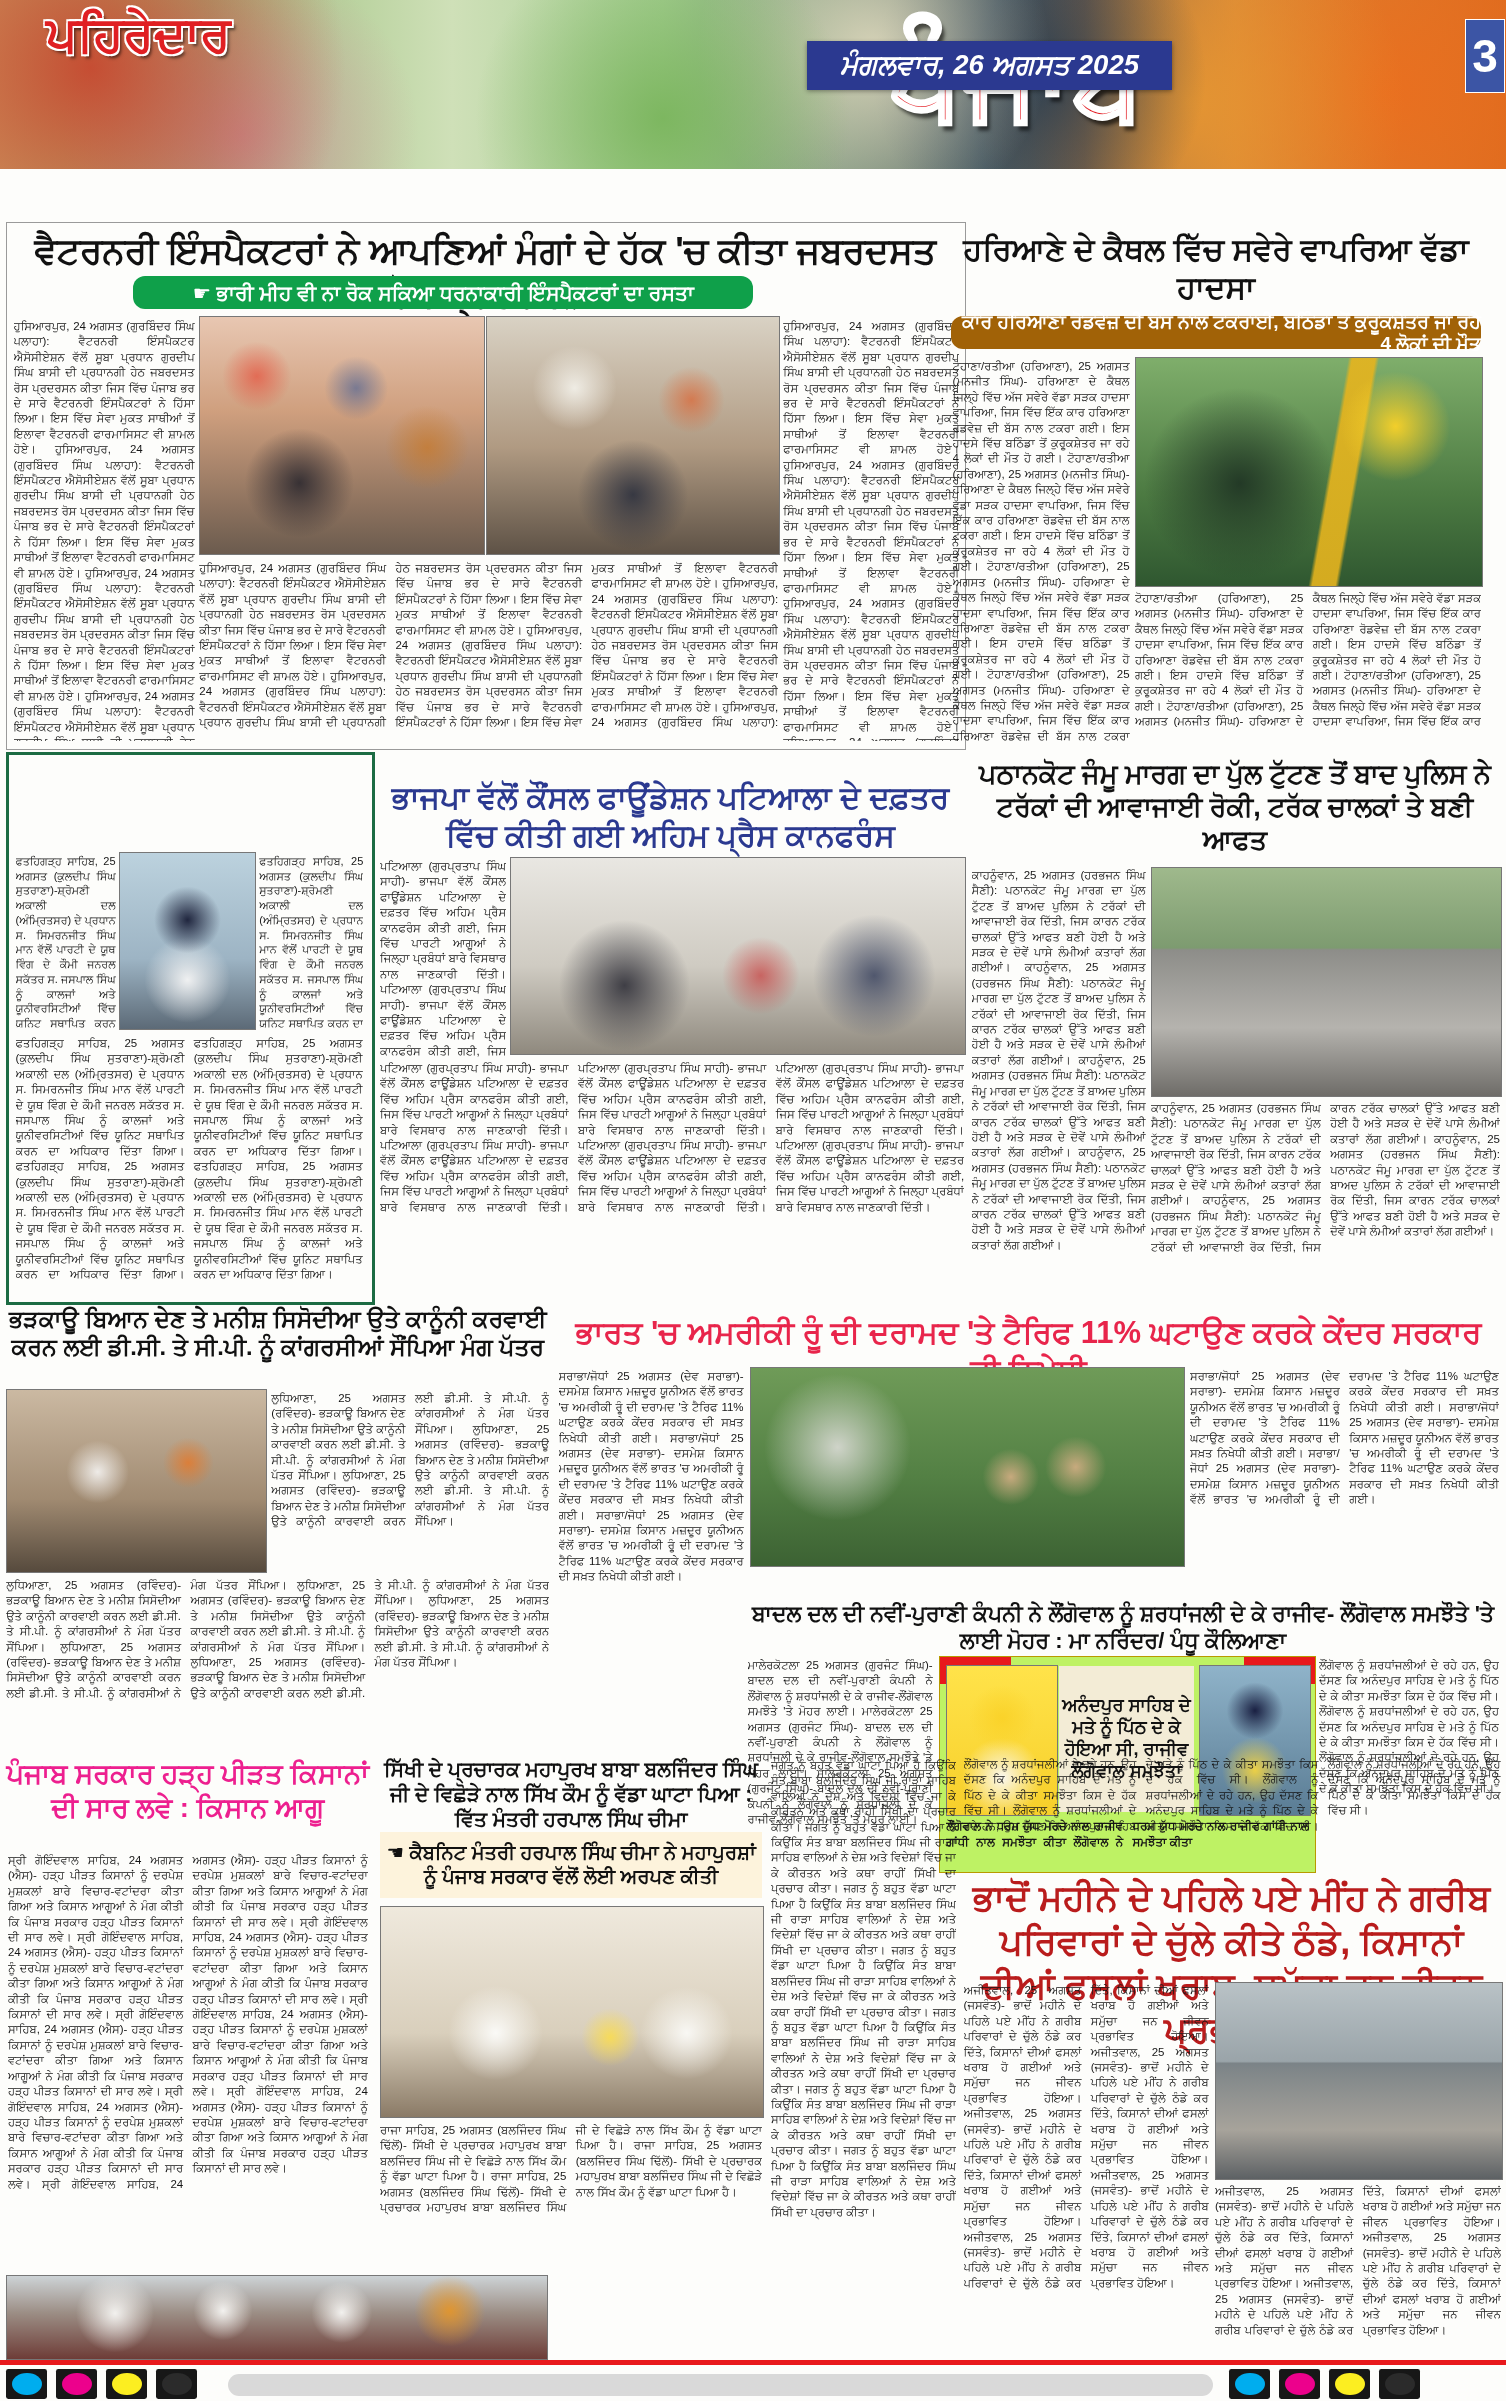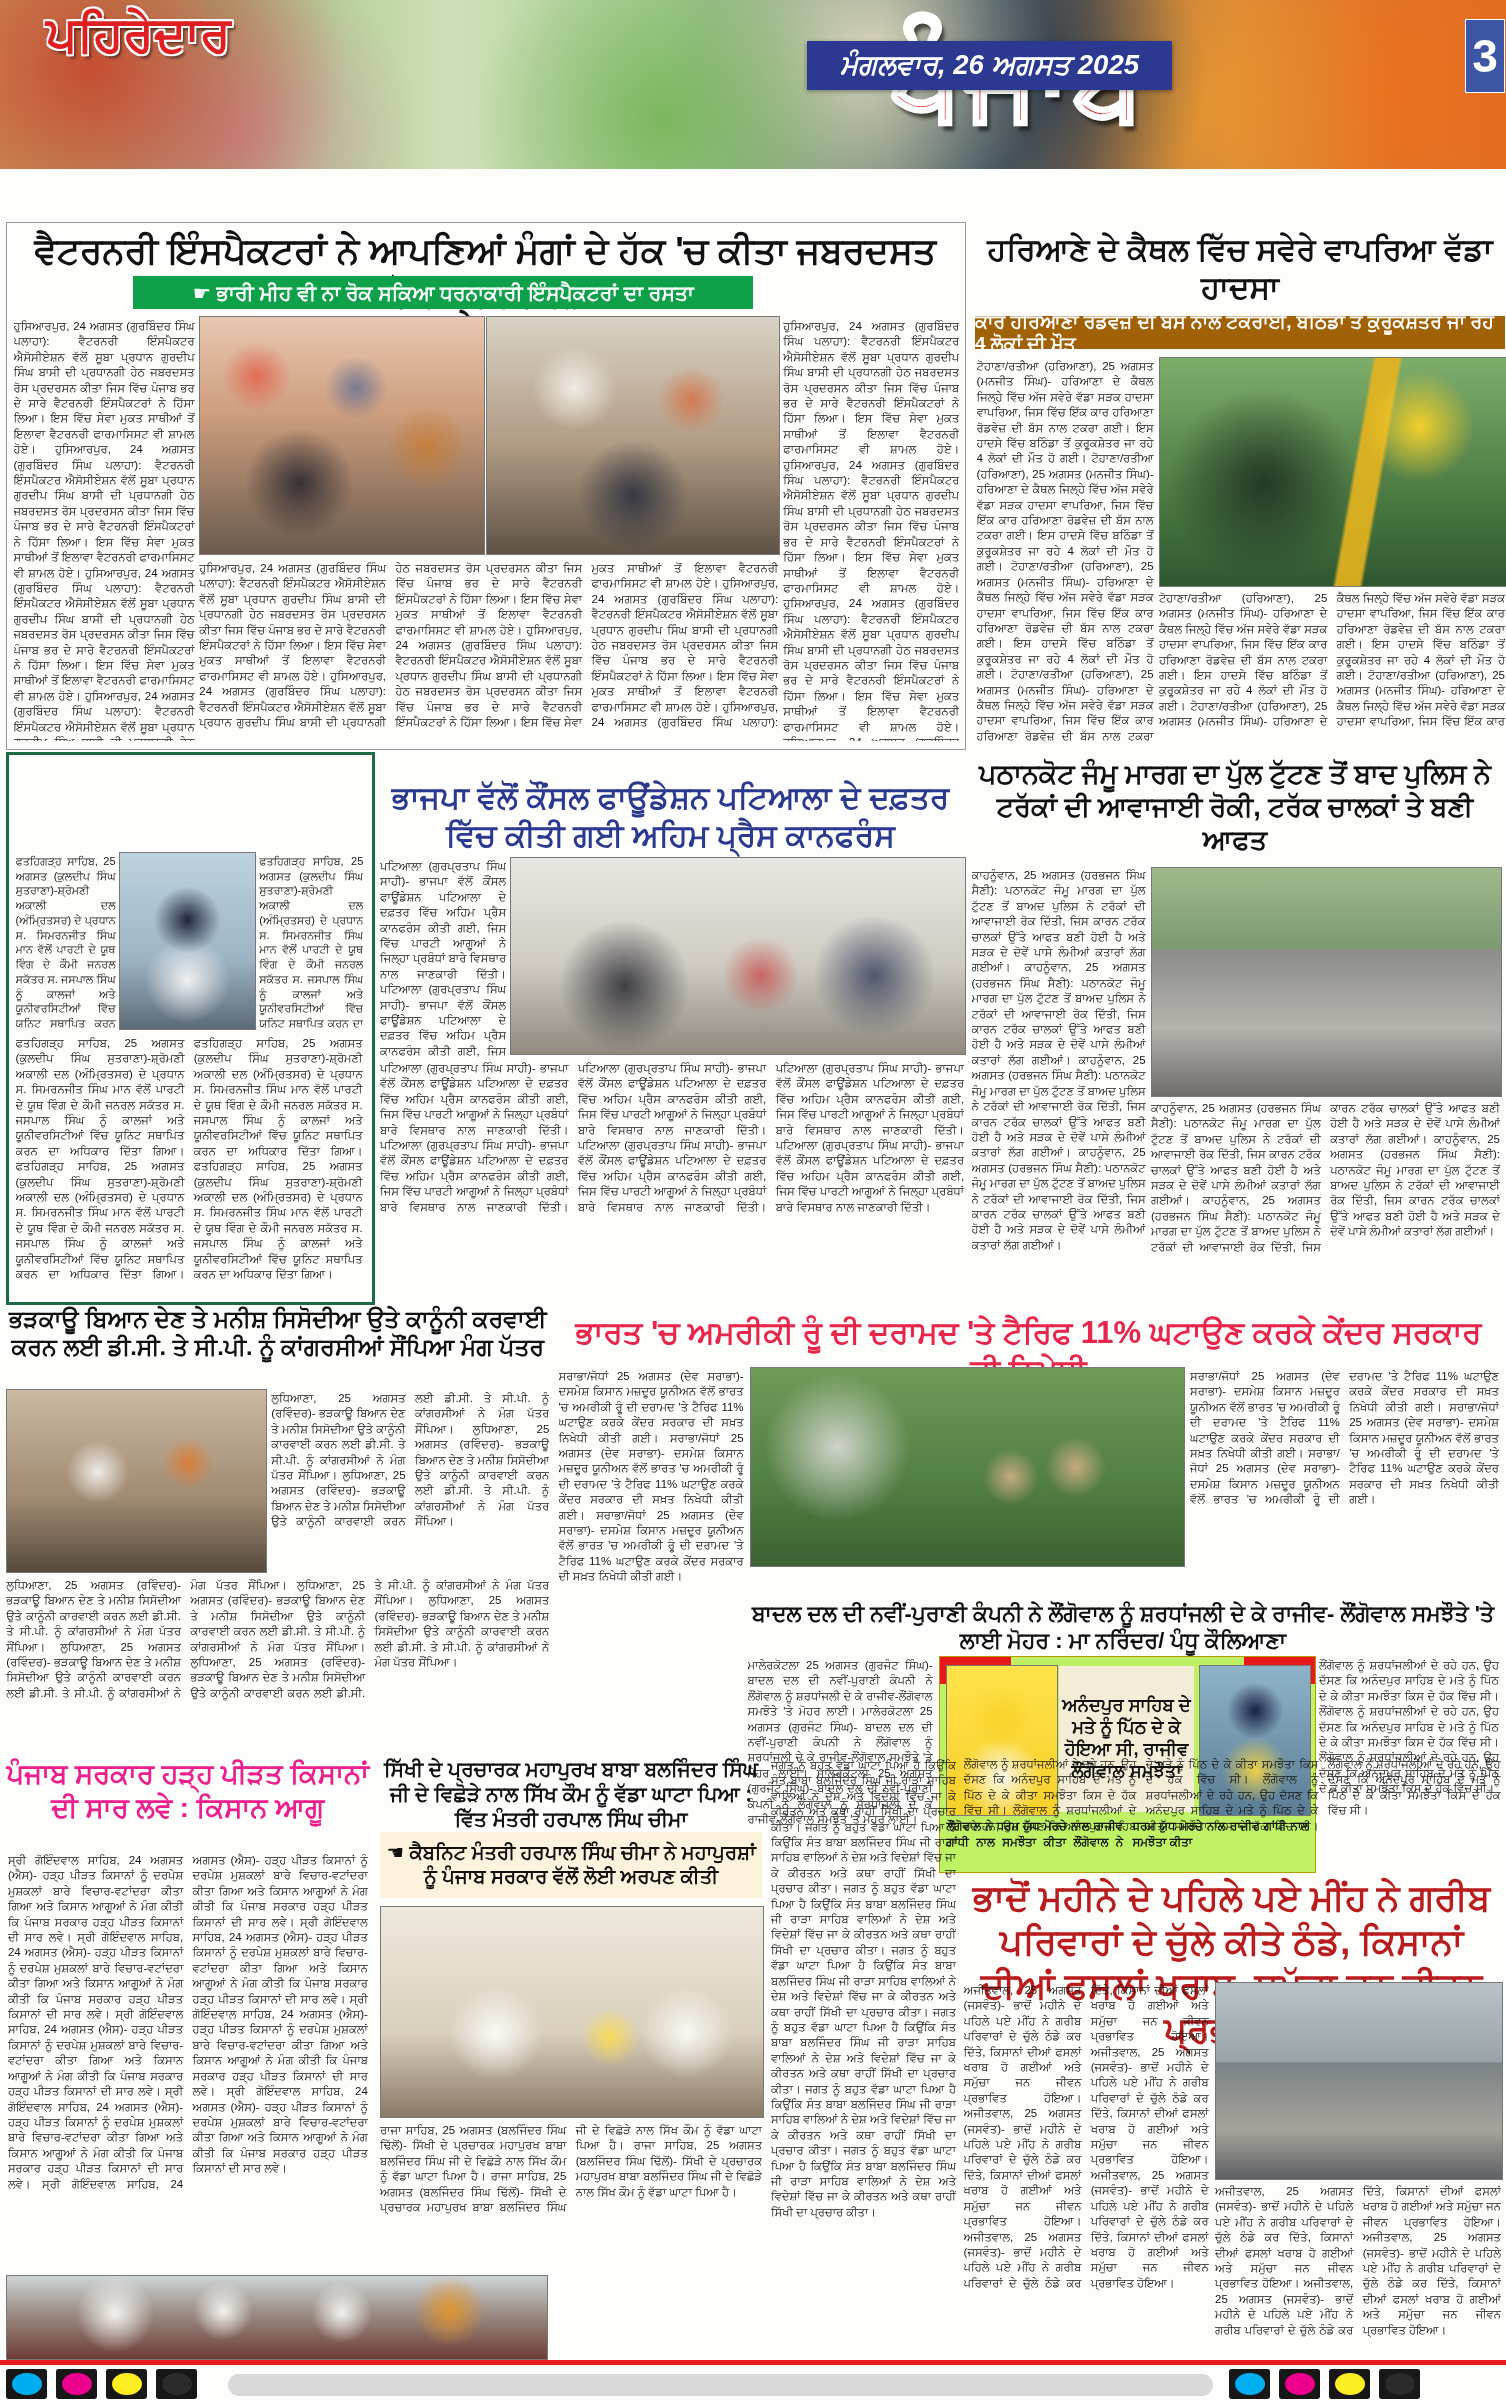--- a/index.html
+++ b/index.html
@@ -24,21 +24,21 @@
   #date-bar{left:807px;top:41px;width:365px;height:49px;background:#2b3990;color:#fff;
     font-size:27.5px;font-weight:700;font-style:italic;display:flex;align-items:center;justify-content:center;
     box-shadow:0 2.4px 4.7px rgba(0,0,0,.4);}
   #page-num{left:1465px;top:19px;width:38px;height:72px;background:#3c55a5;color:#fff;border:1.6px solid #fff;
     font-size:46px;font-weight:800;display:flex;align-items:center;justify-content:center;}
   
   .headline{font-weight:800;color:#111;text-align:center;line-height:1.22;}
   .body-txt{font-size:11.5px;line-height:1.34;text-align:justify;color:#161616;overflow:hidden;word-break:break-word;}
   .cols-2{column-count:2;column-gap:9.4px;}
   .cols-3{column-count:3;column-gap:9.4px;}
-  .strip{display:flex;align-items:center;justify-content:center;font-weight:800;color:#fff;text-align:left;}
+  .strip{display:flex;align-items:center;justify-content:center;font-weight:800;color:#fff;text-align:right;border-radius:12px;}
   .frame{border:1.6px solid #9a9a9a;}
   
   .photo{border:0.8px solid #777;overflow:hidden;}
   .ph-crowd1{background:radial-gradient(circle at 20% 25%,rgba(230,80,60,.7),transparent 12%),radial-gradient(circle at 55% 30%,rgba(60,90,150,.6),transparent 14%),radial-gradient(circle at 80% 55%,rgba(200,120,40,.7),transparent 16%),radial-gradient(circle at 35% 70%,rgba(30,30,40,.8),transparent 22%),linear-gradient(180deg,#e8c7b2 0%,#cf9f7e 40%,#6b5b4e 100%);}
   .ph-crowd2{background:radial-gradient(circle at 30% 30%,rgba(250,250,245,.8),transparent 16%),radial-gradient(circle at 70% 35%,rgba(220,100,50,.7),transparent 13%),radial-gradient(circle at 50% 75%,rgba(40,45,60,.85),transparent 24%),linear-gradient(180deg,#d9d2c4 0%,#b09a82 55%,#5e5246 100%);}
   .ph-crash{background:radial-gradient(circle at 75% 30%,rgba(250,210,40,.95),transparent 18%),linear-gradient(100deg,transparent 55%,rgba(230,180,30,.9) 56%,rgba(230,180,30,.9) 62%,transparent 63%),radial-gradient(circle at 30% 55%,rgba(30,50,35,.9),transparent 35%),linear-gradient(180deg,#7fae6b 0%,#4c7a42 60%,#2f5730 100%);}
   .ph-press{background:radial-gradient(circle at 25% 65%,rgba(40,40,50,.85),transparent 18%),radial-gradient(circle at 55% 60%,rgba(200,60,60,.7),transparent 14%),radial-gradient(circle at 80% 60%,rgba(50,60,90,.8),transparent 16%),linear-gradient(180deg,#e9e7e2 0%,#cfcbc2 55%,#8f897e 100%);}
   .ph-portrait{background:radial-gradient(circle at 50% 38%,rgba(25,30,55,.95),transparent 26%),radial-gradient(circle at 50% 72%,rgba(245,245,245,.95),transparent 30%),linear-gradient(180deg,#bcd2de 0%,#9db4c4 60%,#5c6a77 100%);}
   .ph-trucks{background:linear-gradient(180deg,#9fb98c 0%,#7d9b70 35%,#8d8d89 36%,#b5b3ae 70%,#6e6c68 100%),radial-gradient(circle at 70% 55%,rgba(200,120,40,.8),transparent 20%);}
   .ph-protest{background:radial-gradient(circle at 20% 40%,rgba(220,220,215,.9),transparent 20%),radial-gradient(circle at 60% 55%,rgba(228,180,140,.8),transparent 10%),radial-gradient(circle at 75% 50%,rgba(228,180,140,.8),transparent 9%),linear-gradient(180deg,#6f9b58 0%,#538044 55%,#3c6233 100%);}
@@ -70,21 +70,21 @@
   <div class="abs frame" style="left:6.3px;top:222px;width:958px;height:526px;">
     <div class="headline" style="position:absolute;left:7.9px;top:6.3px;width:940px;font-size:36px;">ਵੈਟਰਨਰੀ ਇੰਸਪੈਕਟਰਾਂ ਨੇ ਆਪਣਿਆਂ ਮੰਗਾਂ ਦੇ ਹੱਕ 'ਚ ਕੀਤਾ ਜਬਰਦਸਤ ਰੋਸ ਪ੍ਰਦਰਸਨ</div>
     <div class="strip" style="position:absolute;left:126px;top:53px;width:620px;height:33px;background:#0fa04a;font-size:20.4px;">☛ ਭਾਰੀ ਮੀਹ ਵੀ ਨਾ ਰੋਕ ਸਕਿਆ ਧਰਨਾਕਾਰੀ ਇੰਸਪੈਕਟਰਾਂ ਦਾ ਰਸਤਾ</div>
     <div class="body-txt abs" style="left:6.3px;top:96px;width:181px;height:422px;">ਹੁਸਿਆਰਪੁਰ, 24 ਅਗਸਤ (ਗੁਰਬਿੰਦਰ ਸਿੰਘ ਪਲਾਹਾ): ਵੈਟਰਨਰੀ ਇੰਸਪੈਕਟਰ ਐਸੋਸੀਏਸ਼ਨ ਵੱਲੋਂ ਸੂਬਾ ਪ੍ਰਧਾਨ ਗੁਰਦੀਪ ਸਿੰਘ ਬਾਸੀ ਦੀ ਪ੍ਰਧਾਨਗੀ ਹੇਠ ਜਬਰਦਸਤ ਰੋਸ ਪ੍ਰਦਰਸਨ ਕੀਤਾ ਜਿਸ ਵਿੱਚ ਪੰਜਾਬ ਭਰ ਦੇ ਸਾਰੇ ਵੈਟਰਨਰੀ ਇੰਸਪੈਕਟਰਾਂ ਨੇ ਹਿੱਸਾ ਲਿਆ। ਇਸ ਵਿੱਚ ਸੇਵਾ ਮੁਕਤ ਸਾਥੀਆਂ ਤੋਂ ਇਲਾਵਾ ਵੈਟਰਨਰੀ ਫਾਰਮਾਸਿਸਟ ਵੀ ਸ਼ਾਮਲ ਹੋਏ। ਹੁਸਿਆਰਪੁਰ, 24 ਅਗਸਤ (ਗੁਰਬਿੰਦਰ ਸਿੰਘ ਪਲਾਹਾ): ਵੈਟਰਨਰੀ ਇੰਸਪੈਕਟਰ ਐਸੋਸੀਏਸ਼ਨ ਵੱਲੋਂ ਸੂਬਾ ਪ੍ਰਧਾਨ ਗੁਰਦੀਪ ਸਿੰਘ ਬਾਸੀ ਦੀ ਪ੍ਰਧਾਨਗੀ ਹੇਠ ਜਬਰਦਸਤ ਰੋਸ ਪ੍ਰਦਰਸਨ ਕੀਤਾ ਜਿਸ ਵਿੱਚ ਪੰਜਾਬ ਭਰ ਦੇ ਸਾਰੇ ਵੈਟਰਨਰੀ ਇੰਸਪੈਕਟਰਾਂ ਨੇ ਹਿੱਸਾ ਲਿਆ। ਇਸ ਵਿੱਚ ਸੇਵਾ ਮੁਕਤ ਸਾਥੀਆਂ ਤੋਂ ਇਲਾਵਾ ਵੈਟਰਨਰੀ ਫਾਰਮਾਸਿਸਟ ਵੀ ਸ਼ਾਮਲ ਹੋਏ। ਹੁਸਿਆਰਪੁਰ, 24 ਅਗਸਤ (ਗੁਰਬਿੰਦਰ ਸਿੰਘ ਪਲਾਹਾ): ਵੈਟਰਨਰੀ ਇੰਸਪੈਕਟਰ ਐਸੋਸੀਏਸ਼ਨ ਵੱਲੋਂ ਸੂਬਾ ਪ੍ਰਧਾਨ ਗੁਰਦੀਪ ਸਿੰਘ ਬਾਸੀ ਦੀ ਪ੍ਰਧਾਨਗੀ ਹੇਠ ਜਬਰਦਸਤ ਰੋਸ ਪ੍ਰਦਰਸਨ ਕੀਤਾ ਜਿਸ ਵਿੱਚ ਪੰਜਾਬ ਭਰ ਦੇ ਸਾਰੇ ਵੈਟਰਨਰੀ ਇੰਸਪੈਕਟਰਾਂ ਨੇ ਹਿੱਸਾ ਲਿਆ। ਇਸ ਵਿੱਚ ਸੇਵਾ ਮੁਕਤ ਸਾਥੀਆਂ ਤੋਂ ਇਲਾਵਾ ਵੈਟਰਨਰੀ ਫਾਰਮਾਸਿਸਟ ਵੀ ਸ਼ਾਮਲ ਹੋਏ। ਹੁਸਿਆਰਪੁਰ, 24 ਅਗਸਤ (ਗੁਰਬਿੰਦਰ ਸਿੰਘ ਪਲਾਹਾ): ਵੈਟਰਨਰੀ ਇੰਸਪੈਕਟਰ ਐਸੋਸੀਏਸ਼ਨ ਵੱਲੋਂ ਸੂਬਾ ਪ੍ਰਧਾਨ ਗੁਰਦੀਪ ਸਿੰਘ ਬਾਸੀ ਦੀ ਪ੍ਰਧਾਨਗੀ ਹੇਠ ਜਬਰਦਸਤ ਰੋਸ ਪ੍ਰਦਰਸਨ ਕੀਤਾ ਜਿਸ ਵਿੱਚ ਪੰਜਾਬ ਭਰ ਦੇ ਸਾਰੇ ਵੈਟਰਨਰੀ ਇੰਸਪੈਕਟਰਾਂ ਨੇ ਹਿੱਸਾ ਲਿਆ। ਇਸ ਵਿੱਚ ਸੇਵਾ ਮੁਕਤ ਸਾਥੀਆਂ ਤੋਂ ਇਲਾਵਾ ਵੈਟਰਨਰੀ ਫਾਰਮਾਸਿਸਟ ਵੀ ਸ਼ਾਮਲ ਹੋਏ।</div>
     <div class="photo ph-crowd1 abs" style="left:192px;top:93px;width:284px;height:237px;"></div>
     <div class="photo ph-crowd2 abs" style="left:479px;top:93px;width:292px;height:237px;"></div>
     <div class="body-txt abs" style="left:776px;top:96px;width:176px;height:422px;">ਹੁਸਿਆਰਪੁਰ, 24 ਅਗਸਤ (ਗੁਰਬਿੰਦਰ ਸਿੰਘ ਪਲਾਹਾ): ਵੈਟਰਨਰੀ ਇੰਸਪੈਕਟਰ ਐਸੋਸੀਏਸ਼ਨ ਵੱਲੋਂ ਸੂਬਾ ਪ੍ਰਧਾਨ ਗੁਰਦੀਪ ਸਿੰਘ ਬਾਸੀ ਦੀ ਪ੍ਰਧਾਨਗੀ ਹੇਠ ਜਬਰਦਸਤ ਰੋਸ ਪ੍ਰਦਰਸਨ ਕੀਤਾ ਜਿਸ ਵਿੱਚ ਪੰਜਾਬ ਭਰ ਦੇ ਸਾਰੇ ਵੈਟਰਨਰੀ ਇੰਸਪੈਕਟਰਾਂ ਨੇ ਹਿੱਸਾ ਲਿਆ। ਇਸ ਵਿੱਚ ਸੇਵਾ ਮੁਕਤ ਸਾਥੀਆਂ ਤੋਂ ਇਲਾਵਾ ਵੈਟਰਨਰੀ ਫਾਰਮਾਸਿਸਟ ਵੀ ਸ਼ਾਮਲ ਹੋਏ। ਹੁਸਿਆਰਪੁਰ, 24 ਅਗਸਤ (ਗੁਰਬਿੰਦਰ ਸਿੰਘ ਪਲਾਹਾ): ਵੈਟਰਨਰੀ ਇੰਸਪੈਕਟਰ ਐਸੋਸੀਏਸ਼ਨ ਵੱਲੋਂ ਸੂਬਾ ਪ੍ਰਧਾਨ ਗੁਰਦੀਪ ਸਿੰਘ ਬਾਸੀ ਦੀ ਪ੍ਰਧਾਨਗੀ ਹੇਠ ਜਬਰਦਸਤ ਰੋਸ ਪ੍ਰਦਰਸਨ ਕੀਤਾ ਜਿਸ ਵਿੱਚ ਪੰਜਾਬ ਭਰ ਦੇ ਸਾਰੇ ਵੈਟਰਨਰੀ ਇੰਸਪੈਕਟਰਾਂ ਨੇ ਹਿੱਸਾ ਲਿਆ। ਇਸ ਵਿੱਚ ਸੇਵਾ ਮੁਕਤ ਸਾਥੀਆਂ ਤੋਂ ਇਲਾਵਾ ਵੈਟਰਨਰੀ ਫਾਰਮਾਸਿਸਟ ਵੀ ਸ਼ਾਮਲ ਹੋਏ। ਹੁਸਿਆਰਪੁਰ, 24 ਅਗਸਤ (ਗੁਰਬਿੰਦਰ ਸਿੰਘ ਪਲਾਹਾ): ਵੈਟਰਨਰੀ ਇੰਸਪੈਕਟਰ ਐਸੋਸੀਏਸ਼ਨ ਵੱਲੋਂ ਸੂਬਾ ਪ੍ਰਧਾਨ ਗੁਰਦੀਪ ਸਿੰਘ ਬਾਸੀ ਦੀ ਪ੍ਰਧਾਨਗੀ ਹੇਠ ਜਬਰਦਸਤ ਰੋਸ ਪ੍ਰਦਰਸਨ ਕੀਤਾ ਜਿਸ ਵਿੱਚ ਪੰਜਾਬ ਭਰ ਦੇ ਸਾਰੇ ਵੈਟਰਨਰੀ ਇੰਸਪੈਕਟਰਾਂ ਨੇ ਹਿੱਸਾ ਲਿਆ। ਇਸ ਵਿੱਚ ਸੇਵਾ ਮੁਕਤ ਸਾਥੀਆਂ ਤੋਂ ਇਲਾਵਾ ਵੈਟਰਨਰੀ ਫਾਰਮਾਸਿਸਟ ਵੀ ਸ਼ਾਮਲ ਹੋਏ। ਹੁਸਿਆਰਪੁਰ, 24 ਅਗਸਤ (ਗੁਰਬਿੰਦਰ ਸਿੰਘ ਪਲਾਹਾ): ਵੈਟਰਨਰੀ ਇੰਸਪੈਕਟਰ ਐਸੋਸੀਏਸ਼ਨ ਵੱਲੋਂ ਸੂਬਾ ਪ੍ਰਧਾਨ ਗੁਰਦੀਪ ਸਿੰਘ ਬਾਸੀ ਦੀ ਪ੍ਰਧਾਨਗੀ ਹੇਠ ਜਬਰਦਸਤ ਰੋਸ ਪ੍ਰਦਰਸਨ ਕੀਤਾ ਜਿਸ ਵਿੱਚ ਪੰਜਾਬ ਭਰ ਦੇ ਸਾਰੇ ਵੈਟਰਨਰੀ ਇੰਸਪੈਕਟਰਾਂ ਨੇ ਹਿੱਸਾ ਲਿਆ। ਇਸ ਵਿੱਚ ਸੇਵਾ ਮੁਕਤ ਸਾਥੀਆਂ ਤੋਂ ਇਲਾਵਾ ਵੈਟਰਨਰੀ ਫਾਰਮਾਸਿਸਟ ਵੀ ਸ਼ਾਮਲ ਹੋਏ।</div>
     <div class="body-txt cols-3 abs" style="left:192px;top:338px;width:579px;height:179px;">ਹੁਸਿਆਰਪੁਰ, 24 ਅਗਸਤ (ਗੁਰਬਿੰਦਰ ਸਿੰਘ ਪਲਾਹਾ): ਵੈਟਰਨਰੀ ਇੰਸਪੈਕਟਰ ਐਸੋਸੀਏਸ਼ਨ ਵੱਲੋਂ ਸੂਬਾ ਪ੍ਰਧਾਨ ਗੁਰਦੀਪ ਸਿੰਘ ਬਾਸੀ ਦੀ ਪ੍ਰਧਾਨਗੀ ਹੇਠ ਜਬਰਦਸਤ ਰੋਸ ਪ੍ਰਦਰਸਨ ਕੀਤਾ ਜਿਸ ਵਿੱਚ ਪੰਜਾਬ ਭਰ ਦੇ ਸਾਰੇ ਵੈਟਰਨਰੀ ਇੰਸਪੈਕਟਰਾਂ ਨੇ ਹਿੱਸਾ ਲਿਆ। ਇਸ ਵਿੱਚ ਸੇਵਾ ਮੁਕਤ ਸਾਥੀਆਂ ਤੋਂ ਇਲਾਵਾ ਵੈਟਰਨਰੀ ਫਾਰਮਾਸਿਸਟ ਵੀ ਸ਼ਾਮਲ ਹੋਏ। ਹੁਸਿਆਰਪੁਰ, 24 ਅਗਸਤ (ਗੁਰਬਿੰਦਰ ਸਿੰਘ ਪਲਾਹਾ): ਵੈਟਰਨਰੀ ਇੰਸਪੈਕਟਰ ਐਸੋਸੀਏਸ਼ਨ ਵੱਲੋਂ ਸੂਬਾ ਪ੍ਰਧਾਨ ਗੁਰਦੀਪ ਸਿੰਘ ਬਾਸੀ ਦੀ ਪ੍ਰਧਾਨਗੀ ਹੇਠ ਜਬਰਦਸਤ ਰੋਸ ਪ੍ਰਦਰਸਨ ਕੀਤਾ ਜਿਸ ਵਿੱਚ ਪੰਜਾਬ ਭਰ ਦੇ ਸਾਰੇ ਵੈਟਰਨਰੀ ਇੰਸਪੈਕਟਰਾਂ ਨੇ ਹਿੱਸਾ ਲਿਆ। ਇਸ ਵਿੱਚ ਸੇਵਾ ਮੁਕਤ ਸਾਥੀਆਂ ਤੋਂ ਇਲਾਵਾ ਵੈਟਰਨਰੀ ਫਾਰਮਾਸਿਸਟ ਵੀ ਸ਼ਾਮਲ ਹੋਏ। ਹੁਸਿਆਰਪੁਰ, 24 ਅਗਸਤ (ਗੁਰਬਿੰਦਰ ਸਿੰਘ ਪਲਾਹਾ): ਵੈਟਰਨਰੀ ਇੰਸਪੈਕਟਰ ਐਸੋਸੀਏਸ਼ਨ ਵੱਲੋਂ ਸੂਬਾ ਪ੍ਰਧਾਨ ਗੁਰਦੀਪ ਸਿੰਘ ਬਾਸੀ ਦੀ ਪ੍ਰਧਾਨਗੀ ਹੇਠ ਜਬਰਦਸਤ ਰੋਸ ਪ੍ਰਦਰਸਨ ਕੀਤਾ ਜਿਸ ਵਿੱਚ ਪੰਜਾਬ ਭਰ ਦੇ ਸਾਰੇ ਵੈਟਰਨਰੀ ਇੰਸਪੈਕਟਰਾਂ ਨੇ ਹਿੱਸਾ ਲਿਆ। ਇਸ ਵਿੱਚ ਸੇਵਾ ਮੁਕਤ ਸਾਥੀਆਂ ਤੋਂ ਇਲਾਵਾ ਵੈਟਰਨਰੀ ਫਾਰਮਾਸਿਸਟ ਵੀ ਸ਼ਾਮਲ ਹੋਏ। ਹੁਸਿਆਰਪੁਰ, 24 ਅਗਸਤ (ਗੁਰਬਿੰਦਰ ਸਿੰਘ ਪਲਾਹਾ): ਵੈਟਰਨਰੀ ਇੰਸਪੈਕਟਰ ਐਸੋਸੀਏਸ਼ਨ ਵੱਲੋਂ ਸੂਬਾ ਪ੍ਰਧਾਨ ਗੁਰਦੀਪ ਸਿੰਘ ਬਾਸੀ ਦੀ ਪ੍ਰਧਾਨਗੀ ਹੇਠ ਜਬਰਦਸਤ ਰੋਸ ਪ੍ਰਦਰਸਨ ਕੀਤਾ ਜਿਸ ਵਿੱਚ ਪੰਜਾਬ ਭਰ ਦੇ ਸਾਰੇ ਵੈਟਰਨਰੀ ਇੰਸਪੈਕਟਰਾਂ ਨੇ ਹਿੱਸਾ ਲਿਆ। ਇਸ ਵਿੱਚ ਸੇਵਾ ਮੁਕਤ ਸਾਥੀਆਂ ਤੋਂ ਇਲਾਵਾ ਵੈਟਰਨਰੀ ਫਾਰਮਾਸਿਸਟ ਵੀ ਸ਼ਾਮਲ ਹੋਏ। ਹੁਸਿਆਰਪੁਰ, 24 ਅਗਸਤ (ਗੁਰਬਿੰਦਰ ਸਿੰਘ ਪਲਾਹਾ): ਵੈਟਰਨਰੀ ਇੰਸਪੈਕਟਰ ਐਸੋਸੀਏਸ਼ਨ ਵੱਲੋਂ ਸੂਬਾ ਪ੍ਰਧਾਨ ਗੁਰਦੀਪ ਸਿੰਘ ਬਾਸੀ ਦੀ ਪ੍ਰਧਾਨਗੀ ਹੇਠ ਜਬਰਦਸਤ ਰੋਸ ਪ੍ਰਦਰਸਨ ਕੀਤਾ ਜਿਸ ਵਿੱਚ ਪੰਜਾਬ ਭਰ ਦੇ ਸਾਰੇ ਵੈਟਰਨਰੀ ਇੰਸਪੈਕਟਰਾਂ ਨੇ ਹਿੱਸਾ ਲਿਆ। ਇਸ ਵਿੱਚ ਸੇਵਾ ਮੁਕਤ ਸਾਥੀਆਂ ਤੋਂ ਇਲਾਵਾ ਵੈਟਰਨਰੀ ਫਾਰਮਾਸਿਸਟ ਵੀ ਸ਼ਾਮਲ ਹੋਏ।</div>
   </div>
 
-  <div class="abs" style="left:975px;top:222px;width:530px;height:526px;">
+  <div class="abs" style="left:951px;top:222px;width:530px;height:526px;">
     <div class="headline" style="position:absolute;left:0;top:9.4px;width:530px;font-size:31px;">ਹਰਿਆਣੇ ਦੇ ਕੈਥਲ ਵਿੱਚ ਸਵੇਰੇ ਵਾਪਰਿਆ ਵੱਡਾ ਹਾਦਸਾ</div>
     <div class="strip" style="position:absolute;left:0;top:94px;width:530px;height:33px;background:#a16207;font-size:19px;">ਕਾਰ ਹਰਿਆਣਾ ਰੋਡਵੇਜ਼ ਦੀ ਬੱਸ ਨਾਲ ਟਕਰਾਈ, ਬਠਿੰਡਾ ਤੋਂ ਕੁਰੂਕਸ਼ੇਤਰ ਜਾ ਰਹੇ 4 ਲੋਕਾਂ ਦੀ ਮੌਤ</div>
     <div class="body-txt abs" style="left:1.6px;top:137px;width:177px;height:385px;">ਟੋਹਾਣਾ/ਰਤੀਆ (ਹਰਿਆਣਾ), 25 ਅਗਸਤ (ਮਨਜੀਤ ਸਿੰਘ)- ਹਰਿਆਣਾ ਦੇ ਕੈਥਲ ਜਿਲ੍ਹੇ ਵਿੱਚ ਅੱਜ ਸਵੇਰੇ ਵੱਡਾ ਸੜਕ ਹਾਦਸਾ ਵਾਪਰਿਆ, ਜਿਸ ਵਿੱਚ ਇੱਕ ਕਾਰ ਹਰਿਆਣਾ ਰੋਡਵੇਜ਼ ਦੀ ਬੱਸ ਨਾਲ ਟਕਰਾ ਗਈ। ਇਸ ਹਾਦਸੇ ਵਿੱਚ ਬਠਿੰਡਾ ਤੋਂ ਕੁਰੂਕਸ਼ੇਤਰ ਜਾ ਰਹੇ 4 ਲੋਕਾਂ ਦੀ ਮੌਤ ਹੋ ਗਈ। ਟੋਹਾਣਾ/ਰਤੀਆ (ਹਰਿਆਣਾ), 25 ਅਗਸਤ (ਮਨਜੀਤ ਸਿੰਘ)- ਹਰਿਆਣਾ ਦੇ ਕੈਥਲ ਜਿਲ੍ਹੇ ਵਿੱਚ ਅੱਜ ਸਵੇਰੇ ਵੱਡਾ ਸੜਕ ਹਾਦਸਾ ਵਾਪਰਿਆ, ਜਿਸ ਵਿੱਚ ਇੱਕ ਕਾਰ ਹਰਿਆਣਾ ਰੋਡਵੇਜ਼ ਦੀ ਬੱਸ ਨਾਲ ਟਕਰਾ ਗਈ। ਇਸ ਹਾਦਸੇ ਵਿੱਚ ਬਠਿੰਡਾ ਤੋਂ ਕੁਰੂਕਸ਼ੇਤਰ ਜਾ ਰਹੇ 4 ਲੋਕਾਂ ਦੀ ਮੌਤ ਹੋ ਗਈ। ਟੋਹਾਣਾ/ਰਤੀਆ (ਹਰਿਆਣਾ), 25 ਅਗਸਤ (ਮਨਜੀਤ ਸਿੰਘ)- ਹਰਿਆਣਾ ਦੇ ਕੈਥਲ ਜਿਲ੍ਹੇ ਵਿੱਚ ਅੱਜ ਸਵੇਰੇ ਵੱਡਾ ਸੜਕ ਹਾਦਸਾ ਵਾਪਰਿਆ, ਜਿਸ ਵਿੱਚ ਇੱਕ ਕਾਰ ਹਰਿਆਣਾ ਰੋਡਵੇਜ਼ ਦੀ ਬੱਸ ਨਾਲ ਟਕਰਾ ਗਈ। ਇਸ ਹਾਦਸੇ ਵਿੱਚ ਬਠਿੰਡਾ ਤੋਂ ਕੁਰੂਕਸ਼ੇਤਰ ਜਾ ਰਹੇ 4 ਲੋਕਾਂ ਦੀ ਮੌਤ ਹੋ ਗਈ। ਟੋਹਾਣਾ/ਰਤੀਆ (ਹਰਿਆਣਾ), 25 ਅਗਸਤ (ਮਨਜੀਤ ਸਿੰਘ)- ਹਰਿਆਣਾ ਦੇ ਕੈਥਲ ਜਿਲ੍ਹੇ ਵਿੱਚ ਅੱਜ ਸਵੇਰੇ ਵੱਡਾ ਸੜਕ ਹਾਦਸਾ ਵਾਪਰਿਆ, ਜਿਸ ਵਿੱਚ ਇੱਕ ਕਾਰ ਹਰਿਆਣਾ ਰੋਡਵੇਜ਼ ਦੀ ਬੱਸ ਨਾਲ ਟਕਰਾ ਗਈ। ਇਸ ਹਾਦਸੇ ਵਿੱਚ ਬਠਿੰਡਾ ਤੋਂ ਕੁਰੂਕਸ਼ੇਤਰ ਜਾ ਰਹੇ 4 ਲੋਕਾਂ ਦੀ ਮੌਤ ਹੋ ਗਈ।</div>
     <div class="photo ph-crash abs" style="left:184px;top:135px;width:346px;height:228px;"></div>
     <div class="body-txt cols-2 abs" style="left:184px;top:369px;width:346px;height:152px;">ਟੋਹਾਣਾ/ਰਤੀਆ (ਹਰਿਆਣਾ), 25 ਅਗਸਤ (ਮਨਜੀਤ ਸਿੰਘ)- ਹਰਿਆਣਾ ਦੇ ਕੈਥਲ ਜਿਲ੍ਹੇ ਵਿੱਚ ਅੱਜ ਸਵੇਰੇ ਵੱਡਾ ਸੜਕ ਹਾਦਸਾ ਵਾਪਰਿਆ, ਜਿਸ ਵਿੱਚ ਇੱਕ ਕਾਰ ਹਰਿਆਣਾ ਰੋਡਵੇਜ਼ ਦੀ ਬੱਸ ਨਾਲ ਟਕਰਾ ਗਈ। ਇਸ ਹਾਦਸੇ ਵਿੱਚ ਬਠਿੰਡਾ ਤੋਂ ਕੁਰੂਕਸ਼ੇਤਰ ਜਾ ਰਹੇ 4 ਲੋਕਾਂ ਦੀ ਮੌਤ ਹੋ ਗਈ। ਟੋਹਾਣਾ/ਰਤੀਆ (ਹਰਿਆਣਾ), 25 ਅਗਸਤ (ਮਨਜੀਤ ਸਿੰਘ)- ਹਰਿਆਣਾ ਦੇ ਕੈਥਲ ਜਿਲ੍ਹੇ ਵਿੱਚ ਅੱਜ ਸਵੇਰੇ ਵੱਡਾ ਸੜਕ ਹਾਦਸਾ ਵਾਪਰਿਆ, ਜਿਸ ਵਿੱਚ ਇੱਕ ਕਾਰ ਹਰਿਆਣਾ ਰੋਡਵੇਜ਼ ਦੀ ਬੱਸ ਨਾਲ ਟਕਰਾ ਗਈ। ਇਸ ਹਾਦਸੇ ਵਿੱਚ ਬਠਿੰਡਾ ਤੋਂ ਕੁਰੂਕਸ਼ੇਤਰ ਜਾ ਰਹੇ 4 ਲੋਕਾਂ ਦੀ ਮੌਤ ਹੋ ਗਈ। ਟੋਹਾਣਾ/ਰਤੀਆ (ਹਰਿਆਣਾ), 25 ਅਗਸਤ (ਮਨਜੀਤ ਸਿੰਘ)- ਹਰਿਆਣਾ ਦੇ ਕੈਥਲ ਜਿਲ੍ਹੇ ਵਿੱਚ ਅੱਜ ਸਵੇਰੇ ਵੱਡਾ ਸੜਕ ਹਾਦਸਾ ਵਾਪਰਿਆ, ਜਿਸ ਵਿੱਚ ਇੱਕ ਕਾਰ ਹਰਿਆਣਾ ਰੋਡਵੇਜ਼ ਦੀ ਬੱਸ ਨਾਲ ਟਕਰਾ ਗਈ। ਇਸ ਹਾਦਸੇ ਵਿੱਚ ਬਠਿੰਡਾ ਤੋਂ ਕੁਰੂਕਸ਼ੇਤਰ ਜਾ ਰਹੇ 4 ਲੋਕਾਂ ਦੀ ਮੌਤ ਹੋ ਗਈ।</div>
   </div>
 
   <div class="abs" style="left:6.3px;top:752px;width:363px;height:547px;border:3.1px solid #1c6b43;">
     <div class="body-txt abs" style="left:6.3px;top:99px;width:100px;height:174px;font-size:11px;">ਫਤਹਿਗੜ੍ਹ ਸਾਹਿਬ, 25 ਅਗਸਤ (ਕੁਲਦੀਪ ਸਿੰਘ ਸੁਤਰਾਣਾ)-ਸ਼੍ਰੋਮਣੀ ਅਕਾਲੀ ਦਲ (ਅੰਮ੍ਰਿਤਸਰ) ਦੇ ਪ੍ਰਧਾਨ ਸ. ਸਿਮਰਨਜੀਤ ਸਿੰਘ ਮਾਨ ਵੱਲੋਂ ਪਾਰਟੀ ਦੇ ਯੂਥ ਵਿੰਗ ਦੇ ਕੌਮੀ ਜਨਰਲ ਸਕੱਤਰ ਸ. ਜਸਪਾਲ ਸਿੰਘ ਨੂੰ ਕਾਲਜਾਂ ਅਤੇ ਯੂਨੀਵਰਸਿਟੀਆਂ ਵਿੱਚ ਯੂਨਿਟ ਸਥਾਪਿਤ ਕਰਨ ਦਾ ਅਧਿਕਾਰ ਦਿੱਤਾ ਗਿਆ।</div>
     <div class="photo ph-portrait abs" style="left:110px;top:97px;width:135px;height:176px;"></div>

